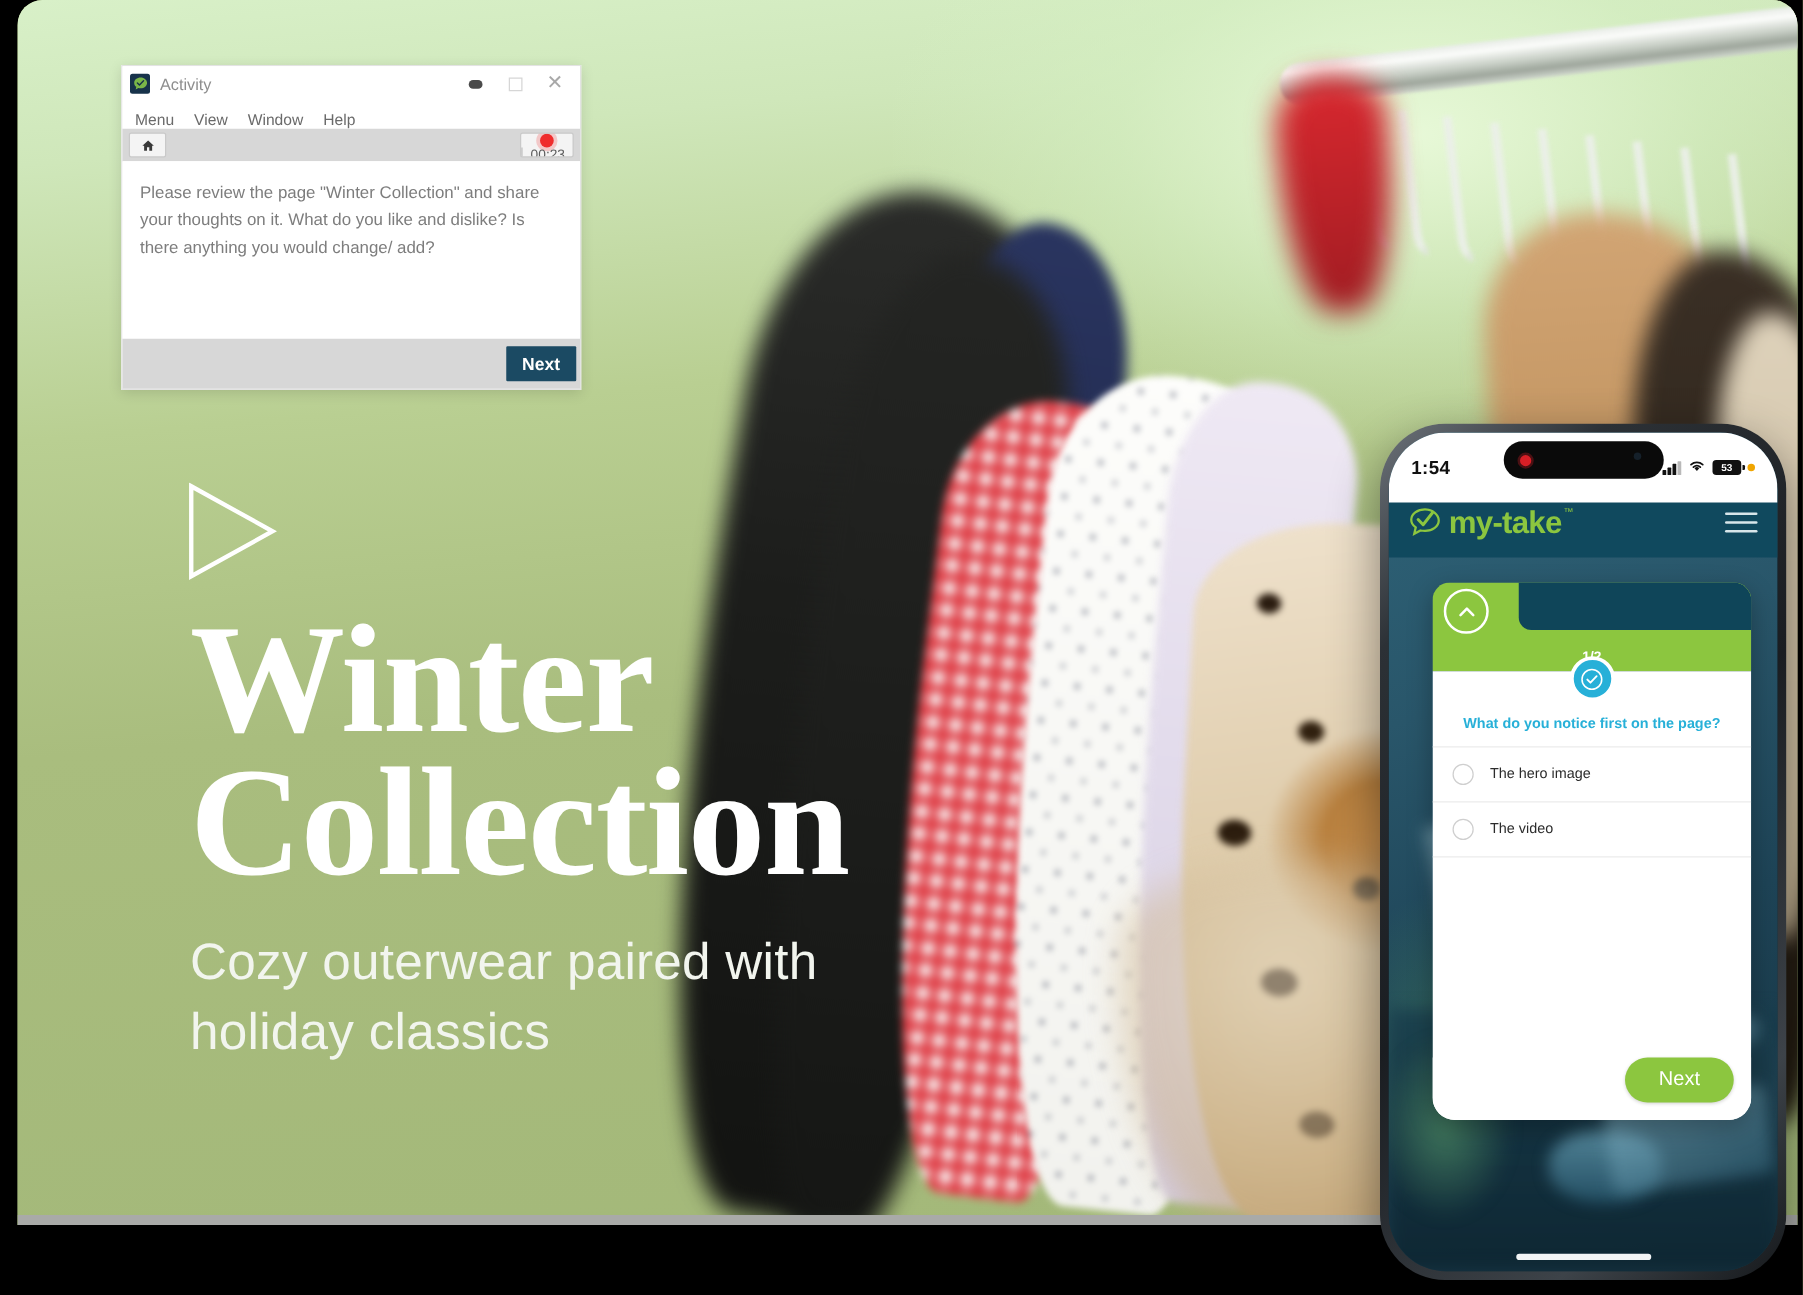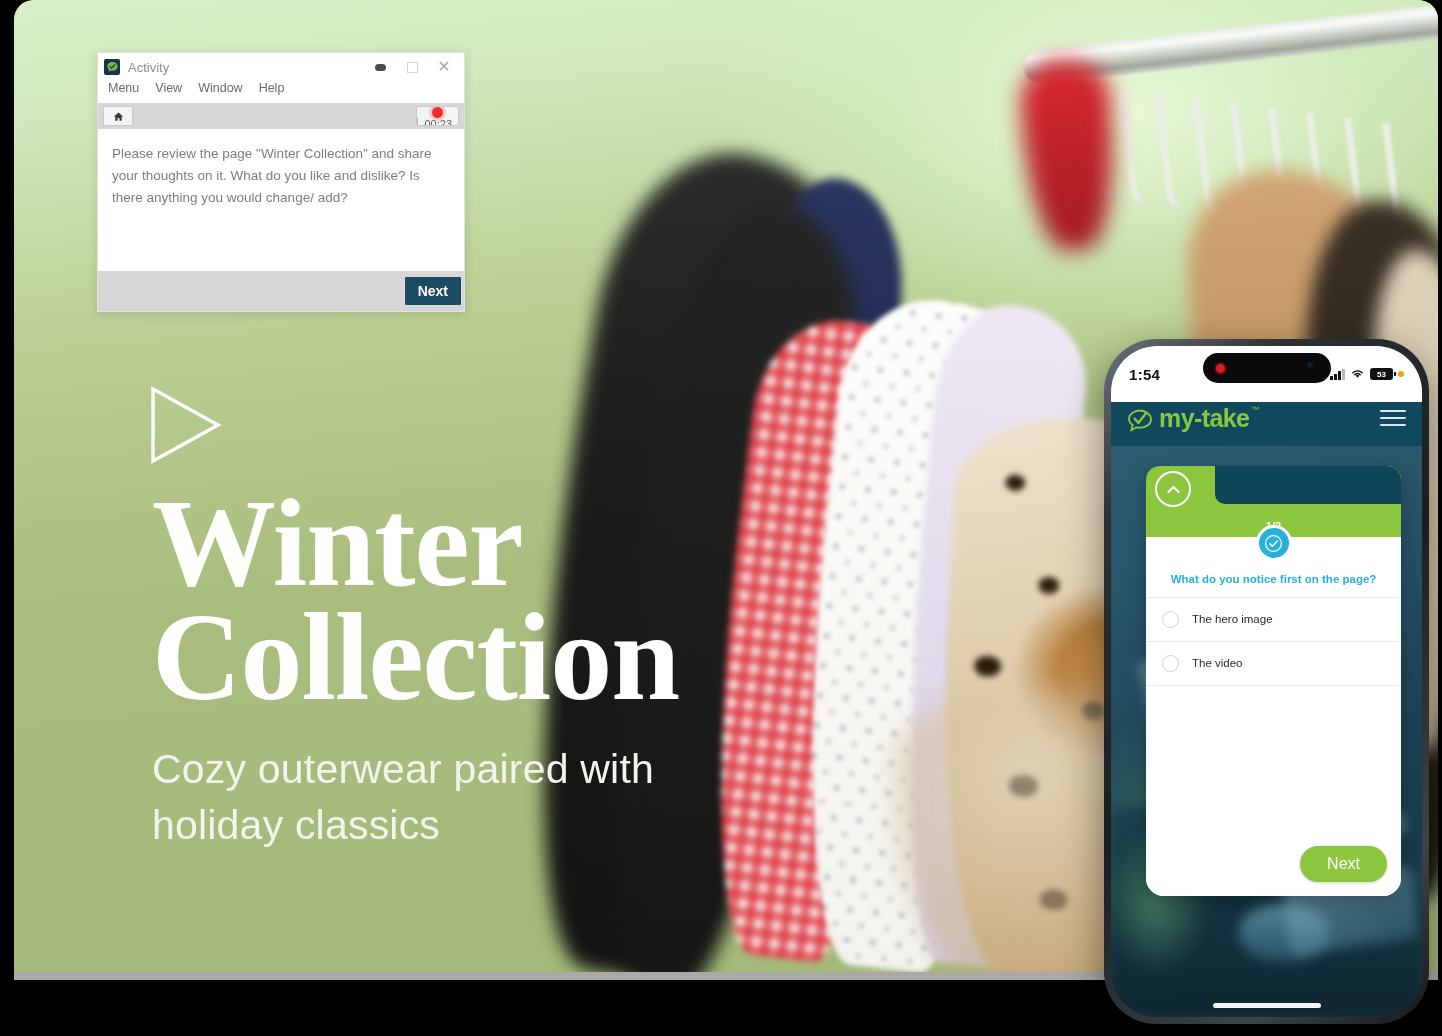--- a/index.html
+++ b/index.html
@@ -159,21 +159,21 @@
   }
   .win-btn {
     width: 32px; height: 22px; display: flex; align-items: center;
     justify-content: center; color: #b4b4b4; font-size: 13px;
   }
   #aw-min-glyph { width: 11px; height: 7px; border-radius: 4px; background: #4a4a4a; }
   #aw-max-glyph { width: 11px; height: 11px; border: 1.5px solid #d6d6d6; }
   #aw-close-glyph { font-size: 16px; color: #a8a8a8; line-height: 1; }
 
   #aw-menubar {
-    height: 22px; display: flex; align-items: flex-start;
+    height: 22px; display: flex; align-items: flex-end;
     padding-left: 10px; gap: 16px; background: #fff;
     font-size: 12.5px; color: #6a6a6a;
   }
   #aw-toolbar {
     height: 26px; background: #d7d7d7; display: flex; align-items: center;
     padding: 0 5px; gap: 6px;
   }
   #aw-home-btn {
     width: 30px; height: 20px; background: #f4f4f4; border: 1px solid #c9c9c9;
     border-radius: 2px; display: flex; align-items: center; justify-content: center;
@@ -268,21 +268,21 @@
     content:""; position: absolute; right: -3px; top: 4px;
     width: 2px; height: 4px; background: #111; border-radius: 0 1px 1px 0;
   }
   #status-dot { width: 6px; height: 6px; border-radius: 50%; background: #f0a500; }
 
   #app-header {
     position: absolute; top: 44px; left: 0; right: 0; height: 56px;
     background: #10495e; display: flex; align-items: center;
     padding: 0 16px; z-index: 3;
   }
-  #logo-wrap { display: flex; align-items: flex-end; gap: 6px; }
+  #logo-wrap { display: flex; align-items: center; gap: 6px; }
   #logo-mark { width: 26px; height: 24px; }
   #logo-text {
     color: #8cc63f; font-size: 25px; font-weight: 600; letter-spacing: -.6px;
     position: relative;
   }
   #logo-tm {
     position: absolute; right: -9px; top: 1px;
     font-size: 8px; color: #8cc63f; font-weight: 400;
   }
   #hamburger {

